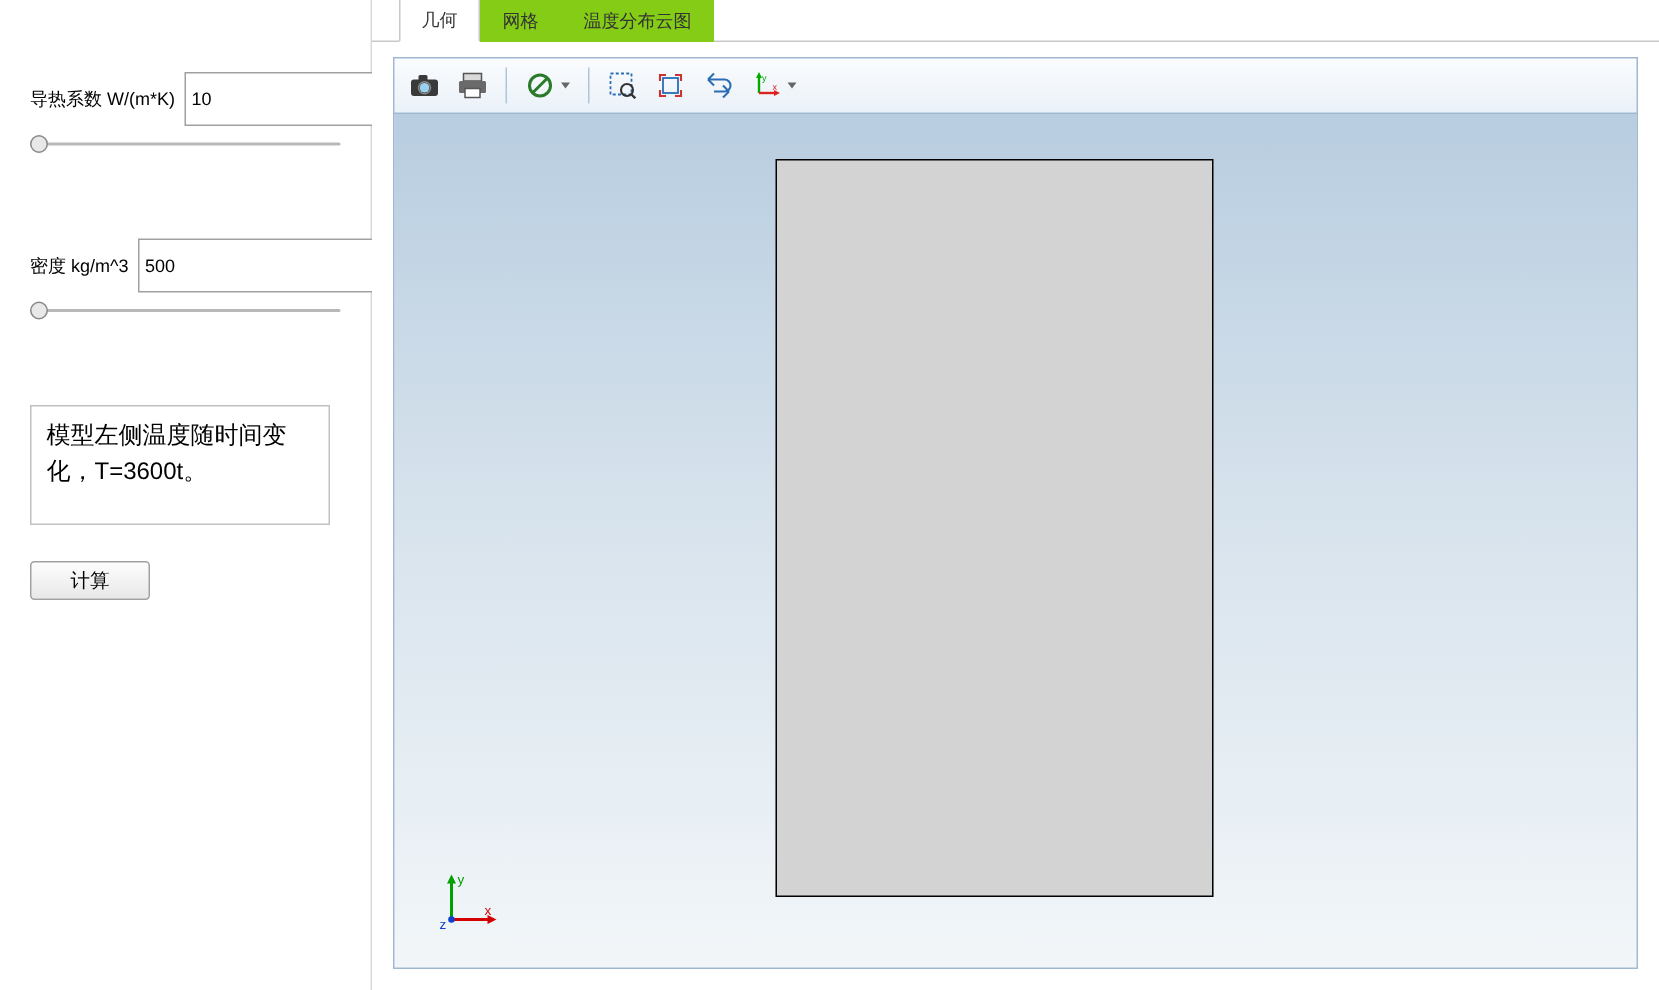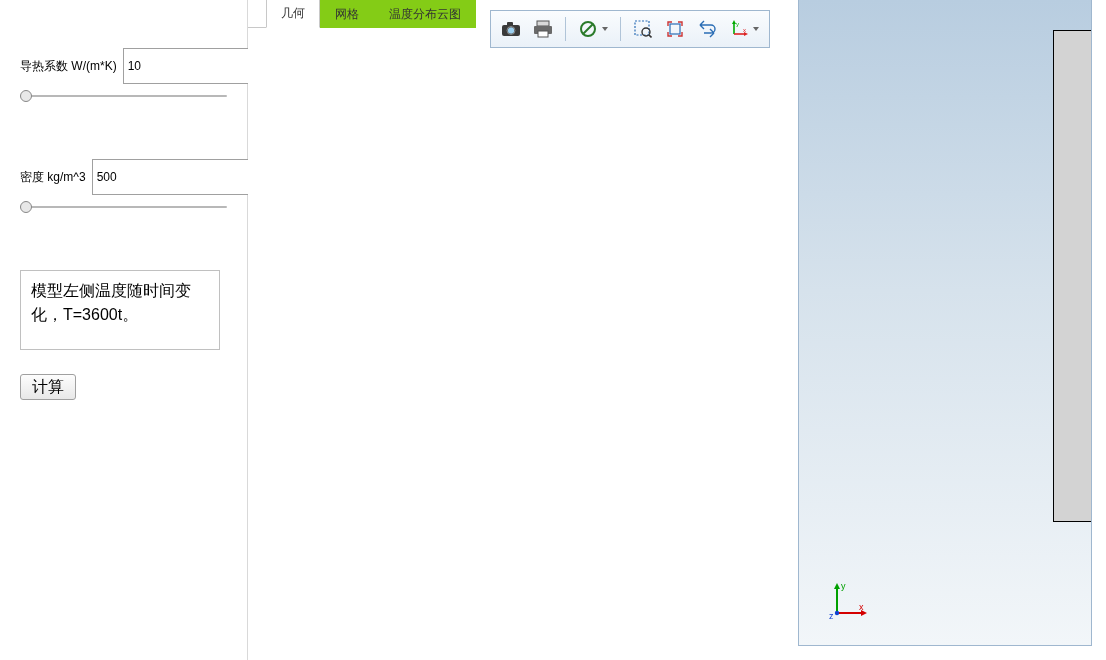--- a/index.html
+++ b/index.html
@@ -71,33 +71,33 @@
     width: 200px;
     height: 80px;
     border: 1px solid #c0c0c0;
     background: #fff;
     padding: 8px 10px;
     font-size: 16px;
     line-height: 1.5;
     margin-bottom: 24px;
   }
   .calc-btn {
-    width: 56px;
+    width: 80px;
     height: 26px;
     background: linear-gradient(#fdfdfd, #e8e8e8);
     border: 1px solid #a0a0a0;
     border-radius: 3px;
     font-family: inherit;
-    font-size: 16px;
+    font-size: 13px;
     cursor: pointer;
   }
   .main {
     flex: 1;
     display: flex;
-    flex-direction: row;
+    flex-direction: column;
     background: #fff;
   }
   .tabbar {
     height: 28px;
     border-bottom: 1px solid #c8c8c8;
     display: flex;
     align-items: flex-end;
     padding-left: 18px;
     gap: 0;
   }

